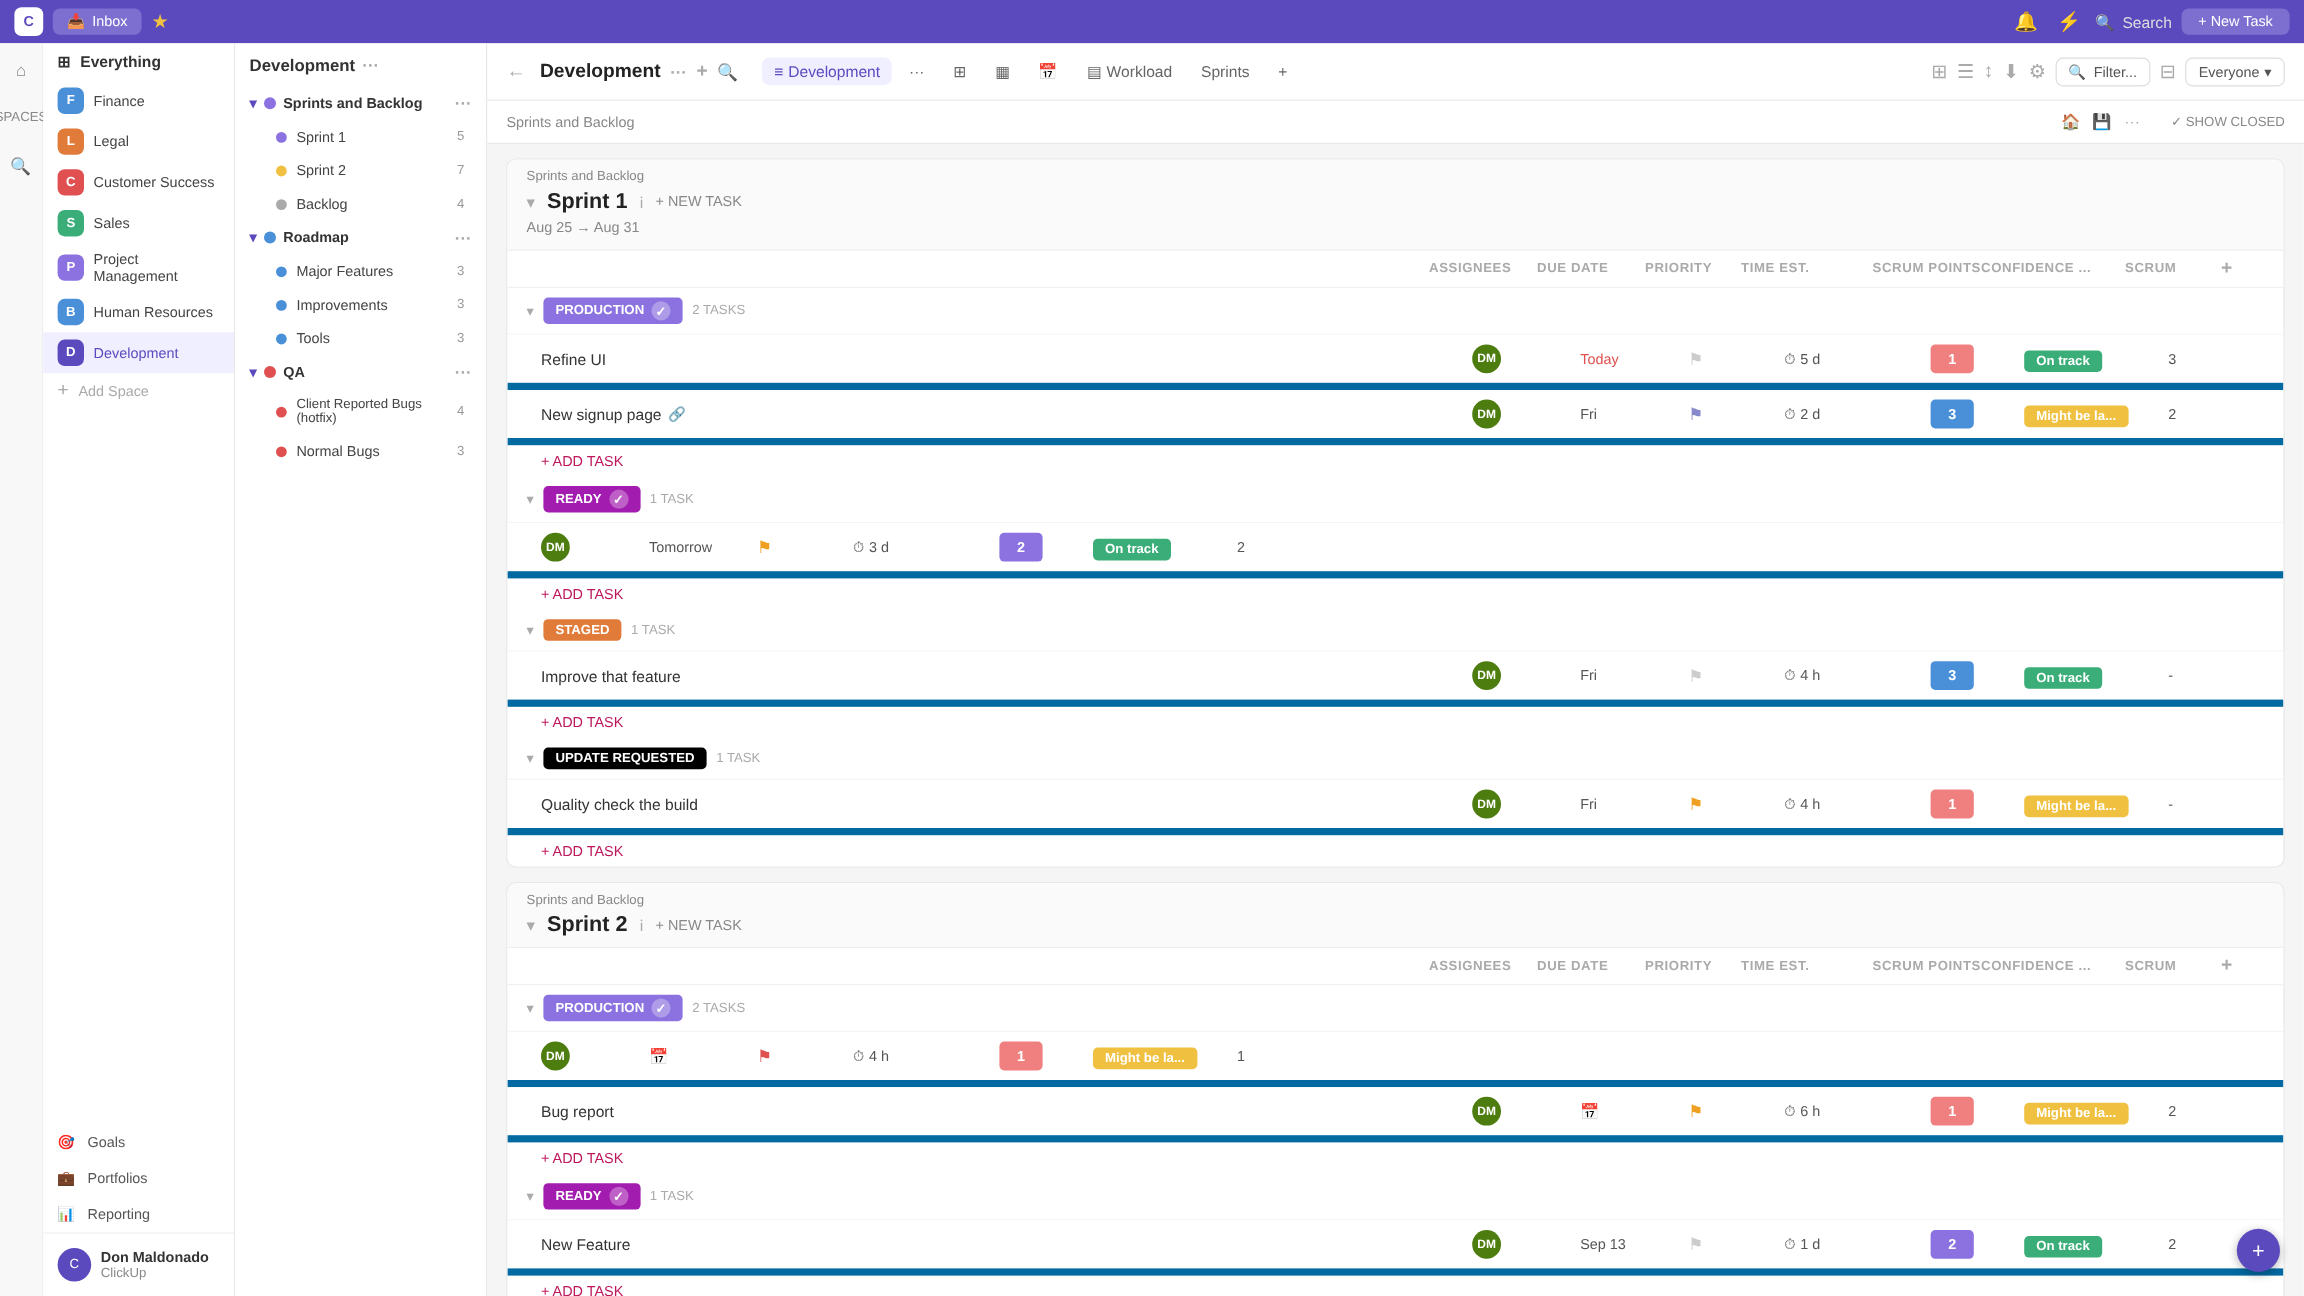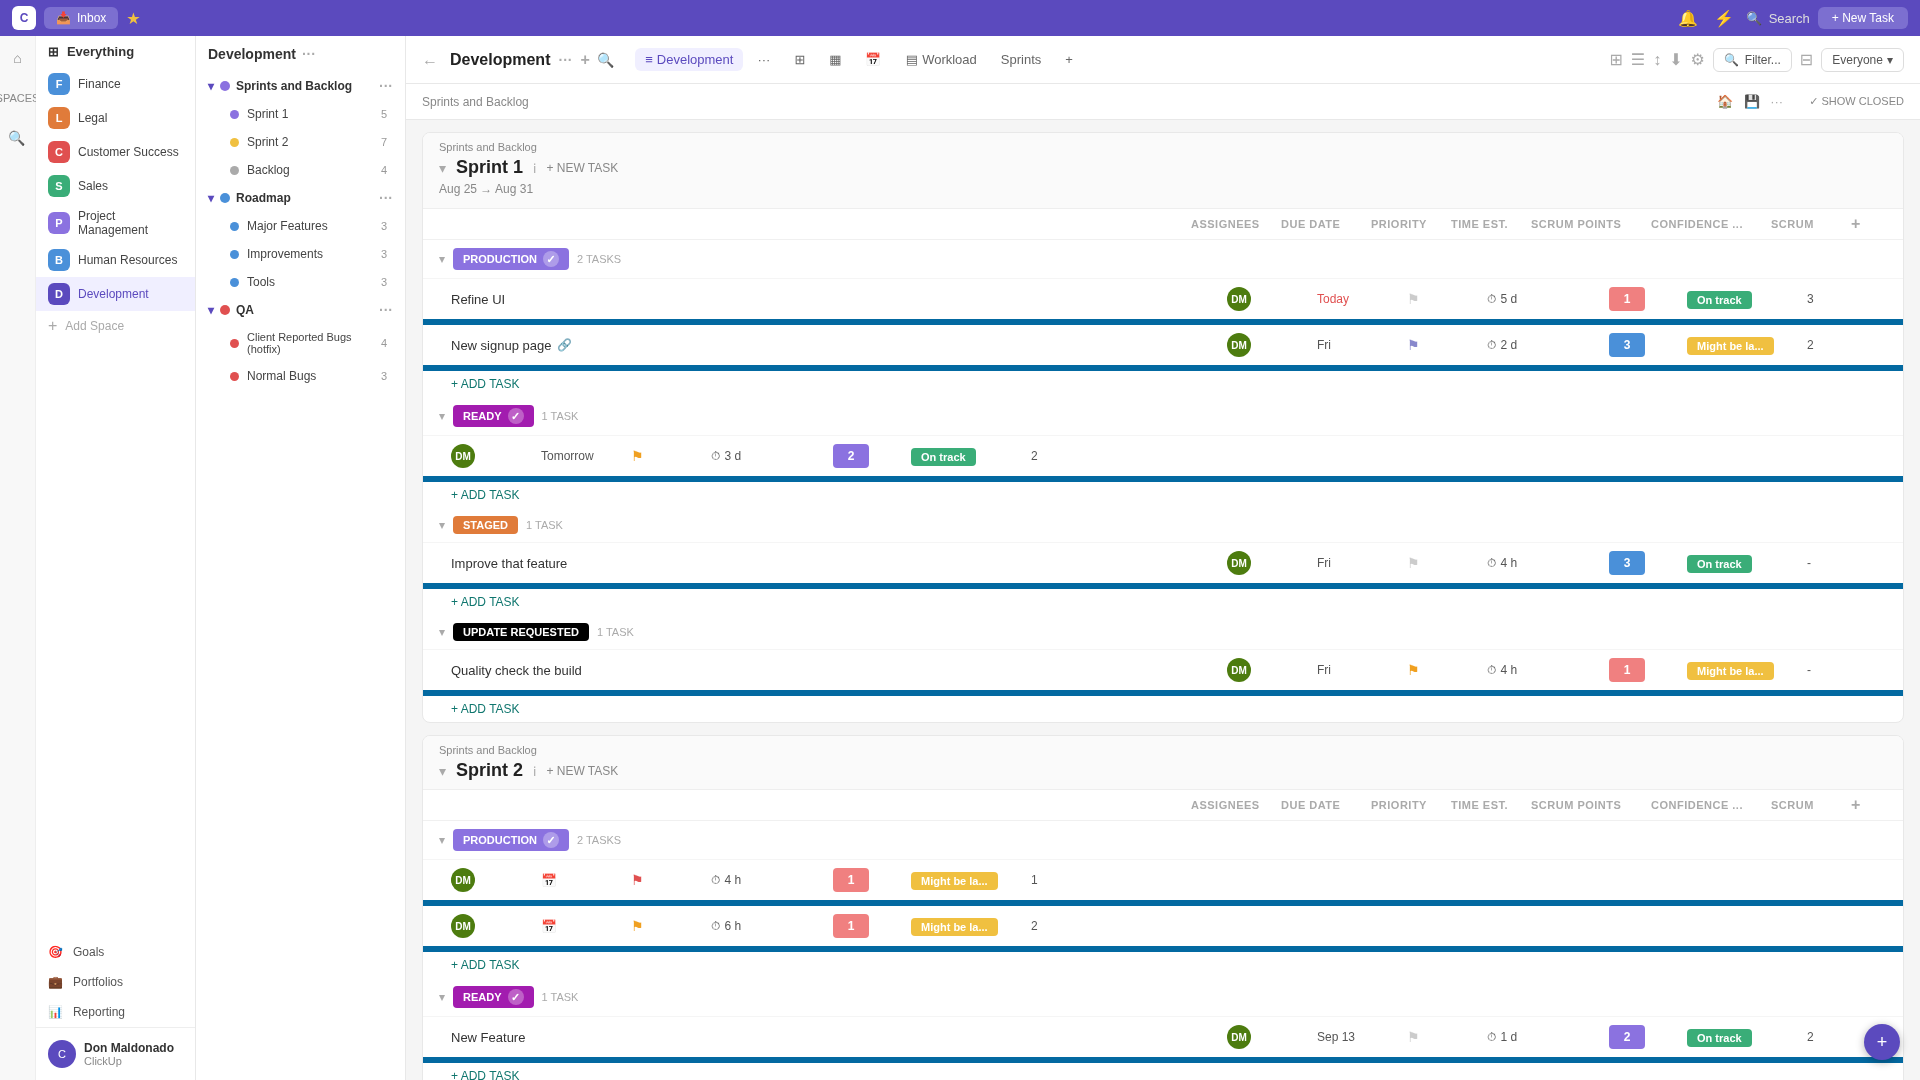--- a/index.html
+++ b/index.html
@@ -70,21 +70,21 @@
     .sprint-title-row { display: flex; align-items: center; gap: 10px; padding: 4px 0; }
     .sprint-title { font-size: 18px; font-weight: 700; color: #222; }
     .new-task-btn { font-size: 12px; color: #888; cursor: pointer; display: flex; align-items: center; gap: 4px; }
     .sprint-dates { font-size: 12px; color: #888; padding-bottom: 8px; }
     .task-table-header { display: flex; align-items: center; padding: 6px 16px; background: #fff; border-bottom: 1px solid #f0f0f0; font-size: 11px; color: #aaa; font-weight: 600; text-transform: uppercase; letter-spacing: 0.5px; }
     .col-task { flex: 1; }
     .col-assignees { width: 90px; }
     .col-duedate { width: 90px; }
     .col-priority { width: 80px; }
     .col-timeest { width: 80px; }
-    .col-scrum-pts { width: 120px; text-align: left; }
+    .col-scrum-pts { width: 120px; text-align: right; }
     .col-confidence { width: 120px; }
     .col-scrum { width: 80px; }
     .col-add { width: 36px; }
 
     
     .group-row { display: flex; align-items: center; padding: 8px 16px; gap: 8px; border-bottom: 1px solid #f5f5f5; cursor: pointer; }
     .group-badge { padding: 3px 10px; border-radius: 4px; font-size: 11px; font-weight: 700; color: #fff; display: flex; align-items: center; gap: 6px; }
     .badge-production { background: #8b72e0; }
     .badge-ready { background: #a21caf; }
     .badge-staged { background: #e07b3a; }
@@ -110,21 +110,21 @@
     .task-scrum-pts { width: 120px; display: flex; justify-content: center; }
     .scrum-badge { width: 36px; height: 24px; border-radius: 4px; display: flex; align-items: center; justify-content: center; font-size: 12px; font-weight: 700; color: #fff; }
     .scrum-1 { background: #f08080; }
     .scrum-2 { background: #8b72e0; }
     .scrum-3 { background: #4a90d9; }
     .task-confidence { width: 120px; }
     .confidence-badge { padding: 3px 10px; border-radius: 4px; font-size: 11px; font-weight: 600; }
     .conf-on-track { background: #3aad78; color: #fff; }
     .conf-might-be { background: #f0c040; color: #fff; }
     .task-scrum { width: 80px; font-size: 12px; color: #555; }
-    .add-row-btn { display: flex; align-items: center; gap: 6px; padding: 6px 16px 6px 28px; font-size: 12px; color: #0f766e; cursor: pointer; }
+    .add-row-btn { display: flex; align-items: center; gap: 6px; padding: 6px 16px 6px 28px; font-size: 12px; color: #be185d; cursor: pointer; }
 
     ::-webkit-scrollbar { width: 6px; height: 6px; }
     ::-webkit-scrollbar-thumb { background: #ddd; border-radius: 3px; }
 
     .plus-icon { cursor: pointer; color: #aaa; font-size: 16px; }
     .dots-icon { cursor: pointer; color: #aaa; font-size: 14px; }
 
     .calendar-icon { color: #aaa; font-size: 13px; }
   </style>
 </head>
@@ -590,20 +590,21 @@
           <div class="task-scrum-pts">
             <div class="scrum-badge scrum-1">1</div>
           </div>
           <div class="task-confidence">
             <span class="confidence-badge conf-might-be">Might be la...</span>
           </div>
           <div class="task-scrum">1</div>
         </div>
 
         <div class="task-row">
+          <div class="task-name">Bug report</div>
           <div class="task-assignee">
             <div class="avatar">DM</div>
           </div>
           <div class="task-duedate">
             <span class="calendar-icon">📅</span>
           </div>
           <div class="task-priority">
             <span class="priority-flag flag-high">⚑</span>
           </div>
           <div class="task-timeest">

